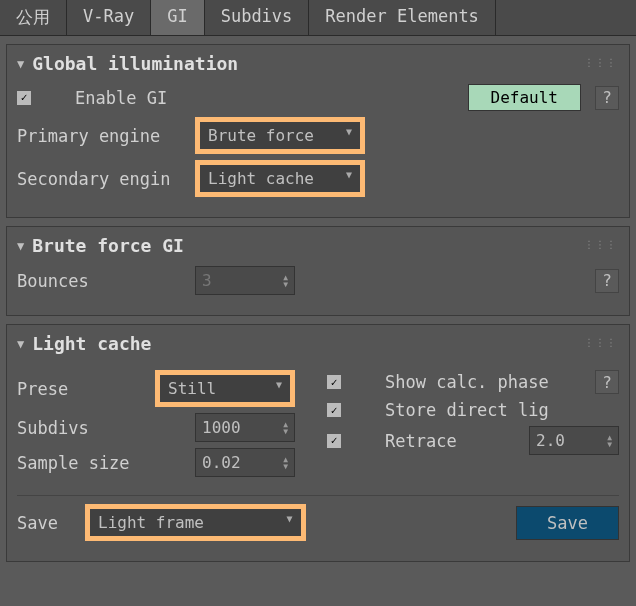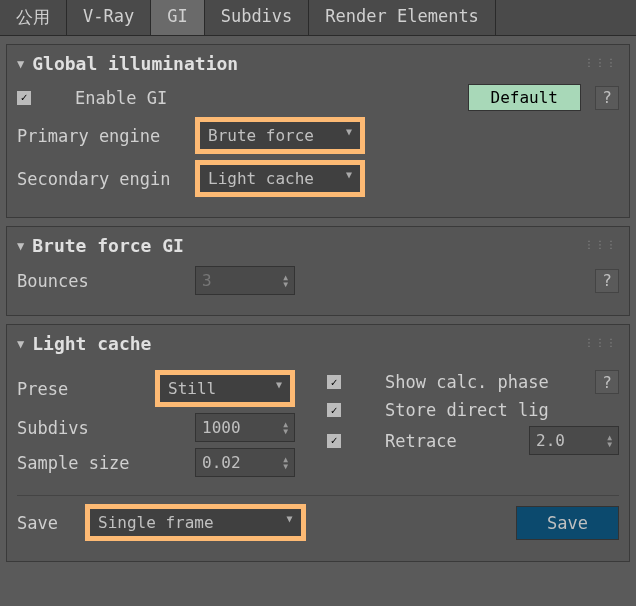--- a/index.html
+++ b/index.html
@@ -283,19 +283,19 @@
         </div>
       </div>
     </div>
   </div>
 
   <div class="divider"></div>
 
   <div class="row">
     <span class="field-label" style="min-width:60px">Save</span>
     <div class="dropdown" style="flex:1; max-width:310px">
-      <span>Single frame</span>
+      <span>Light frame</span>
       <span class="caret">▼</span>
     </div>
     <span style="flex:1"></span>
     <span class="save-btn">Save</span>
   </div>
 </div>
 
 </body></html>

